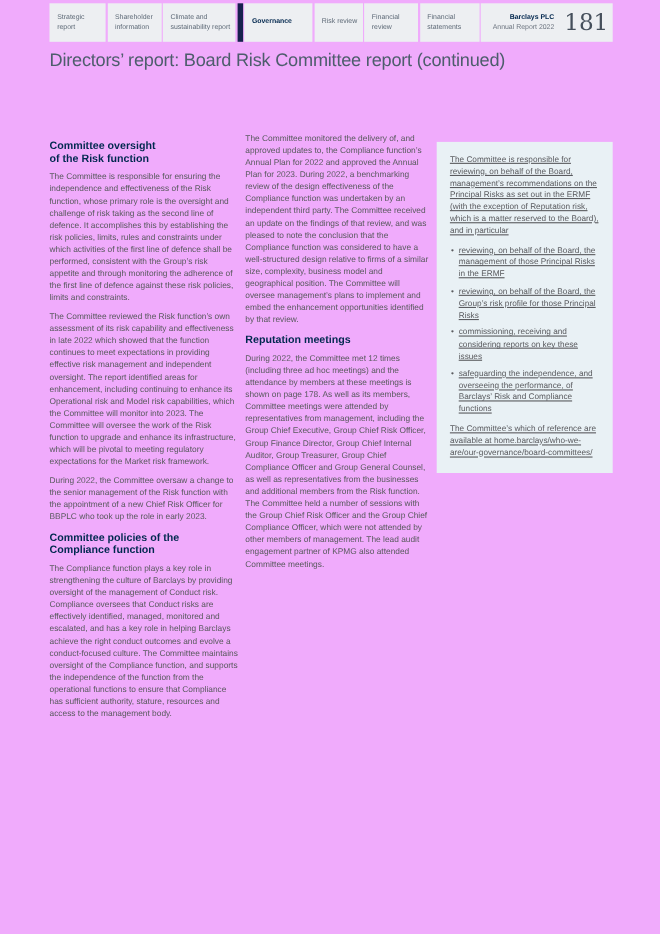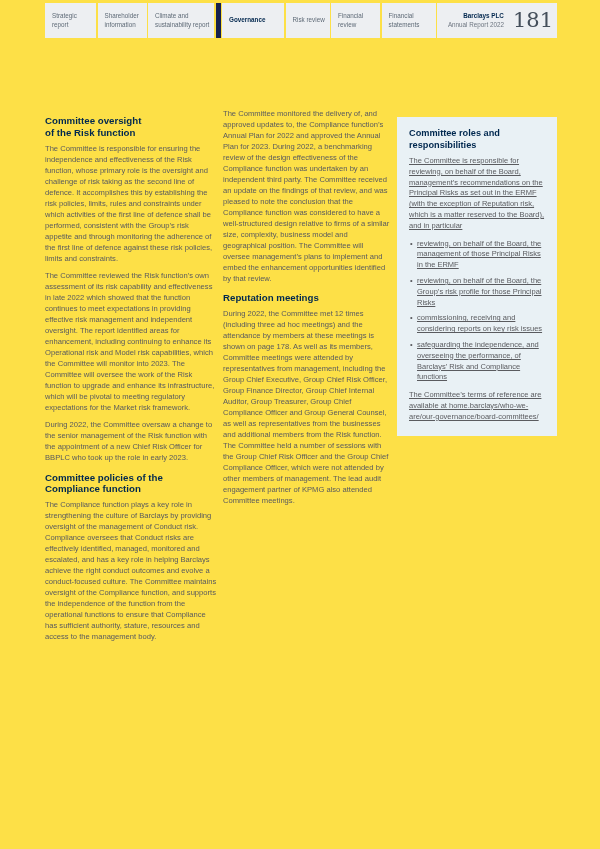--- a/index.html
+++ b/index.html
@@ -1,17 +1,17 @@
 <!DOCTYPE html>
 <html><head>
 <meta charset="utf-8">
 <style>
   html,body{margin:0;padding:0;background:#fff;}
   .page{
-    position:relative;width:600px;height:849px;background:#fde047;
+    position:relative;width:600px;height:849px;background:#f0abfc;
     font-family:"Liberation Sans",sans-serif;overflow:hidden;
   }
   
   .header-band{
     position:absolute;left:45px;top:3px;width:512px;height:35px;
     display:flex;gap:1.5px;
   }
   .tab{
     background:#edeff2;color:#5e6a77;font-size:6.3px;line-height:1.32;
     display:flex;align-items:center;padding-left:7px;padding-right:2px;
@@ -28,21 +28,21 @@
   .page-num{
     font-family:"DejaVu Serif",serif;font-size:21px;color:#454f5b;line-height:1;
   }
   
   .doc-title{
     position:absolute;left:45px;top:46px;width:540px;
     font-size:16.5px;font-weight:400;color:#4d5d6c;letter-spacing:-0.2px;
   }
   
   .content{
-    position:absolute;left:45px;top:108px;width:512px;display:flex;
+    position:absolute;left:45px;top:120px;width:512px;display:flex;
   }
   .col1{width:172px;margin-right:6px;padding-top:7px;box-sizing:border-box;}
   .col2{width:168px;margin-right:6px;box-sizing:border-box;}
   .col3{width:160px;box-sizing:border-box;}
   h3.sec{
     font-size:9.7px;font-weight:bold;color:#00284f;line-height:1.22;
     margin:0 0 4px 0;white-space:pre-line;
   }
   h3.sec.later{margin-top:9px;}
   p.body{
@@ -101,20 +101,21 @@
       </div>
     <div class="info-cell">
       <div class="brand">
         <div class="b1">Barclays PLC</div>
         <div class="b2">Annual Report 2022</div>
       </div>
       <div class="page-num">181</div>
     </div>
   </div>
 
+  <div class="doc-title">Directors’ report: Board Risk Committee report (continued)</div>
 
   <div class="content">
 
     <div class="col1">
       <h3 class="sec">Committee oversight
 of the Risk function</h3>
       <p class="body">The Committee is responsible for ensuring the independence and effectiveness of the Risk function, whose primary role is the oversight and challenge of risk taking as the second line of defence. It accomplishes this by establishing the risk policies, limits, rules and constraints under which activities of the first line of defence shall be performed, consistent with the Group’s risk appetite and through monitoring the adherence of the first line of defence against these risk policies, limits and constraints.</p>
       <p class="body">The Committee reviewed the Risk function’s own assessment of its risk capability and effectiveness in late 2022 which showed that the function continues to meet expectations in providing effective risk management and independent oversight. The report identified areas for enhancement, including continuing to enhance its Operational risk and Model risk capabilities, which the Committee will monitor into 2023. The Committee will oversee the work of the Risk function to upgrade and enhance its infrastructure, which will be pivotal to meeting regulatory expectations for the Market risk framework.</p>
       <p class="body">During 2022, the Committee oversaw a change to the senior management of the Risk function with the appointment of a new Chief Risk Officer for BBPLC who took up the role in early 2023.</p>
       <h3 class="sec later">Committee policies of the
@@ -123,27 +124,25 @@
     </div>
 
     <div class="col2">
       <p class="body">The Committee monitored the delivery of, and approved updates to, the Compliance function’s Annual Plan for 2022 and approved the Annual Plan for 2023. During 2022, a benchmarking review of the design effectiveness of the Compliance function was undertaken by an independent third party. The Committee received an update on the findings of that review, and was pleased to note the conclusion that the Compliance function was considered to have a well-structured design relative to firms of a similar size, complexity, business model and geographical position. The Committee will oversee management’s plans to implement and embed the enhancement opportunities identified by that review.</p>
       <h3 class="sec later" style="margin-top:8px">Reputation meetings</h3>
       <p class="body">During 2022, the Committee met 12 times (including three ad hoc meetings) and the attendance by members at these meetings is shown on page 178. As well as its members, Committee meetings were attended by representatives from management, including the Group Chief Executive, Group Chief Risk Officer, Group Finance Director, Group Chief Internal Auditor, Group Treasurer, Group Chief Compliance Officer and Group General Counsel, as well as representatives from the businesses and additional members from the Risk function. The Committee held a number of sessions with the Group Chief Risk Officer and the Group Chief Compliance Officer, which were not attended by other members of management. The lead audit engagement partner of KPMG also attended Committee meetings.</p>
     </div>
 
     <div class="col3">
       <div class="sidebox">
-        <h4>Committee roles and
-responsibilities</h4>
         <p>The Committee is responsible for reviewing, on behalf of the Board, management’s recommendations on the Principal Risks as set out in the ERMF (with the exception of Reputation risk, which is a matter reserved to the Board), and in particular</p>
         <ul>
           <li>reviewing, on behalf of the Board, the management of those Principal Risks in the ERMF</li>
           <li>reviewing, on behalf of the Board, the Group’s risk profile for those Principal Risks</li>
-          <li>commissioning, receiving and considering reports on key risk issues</li>
+          <li>commissioning, receiving and considering reports on key these issues</li>
           <li>safeguarding the independence, and overseeing the performance, of Barclays’ Risk and Compliance functions</li>
         </ul>
-        <p class="last">The Committee’s terms of reference are available at home.barclays/who-we-are/our-governance/board-committees/</p>
+        <p class="last">The Committee’s which of reference are available at home.barclays/who-we-are/our-governance/board-committees/</p>
       </div>
     </div>
 
   </div>
 </div>
 
 </body></html>

